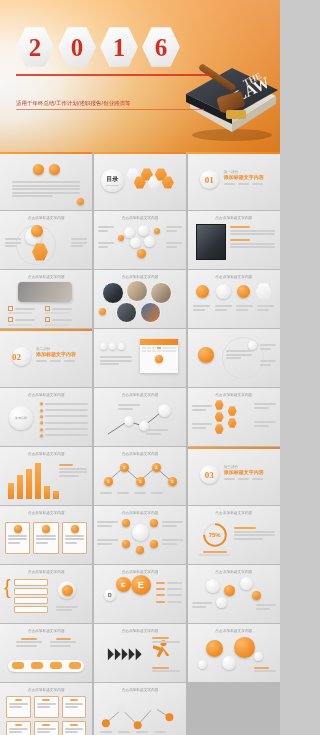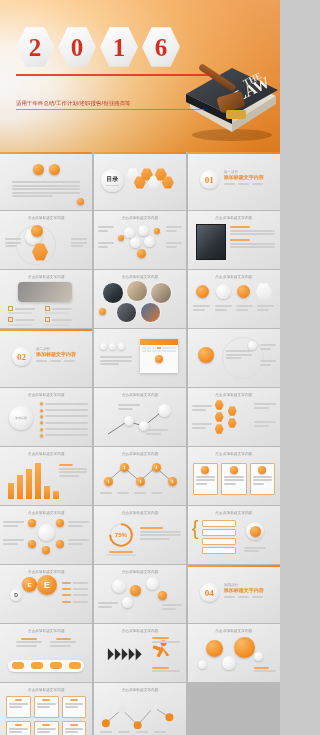--- a/index.html
+++ b/index.html
@@ -302,21 +302,21 @@
           <div class="ph-line" style="width:70%"></div>
         </div>
       <div style="position:absolute;left:69px;top:34px;width:17px">
           <div class="ph-line"></div>
           <div class="ph-line" style="width:70%"></div>
         </div>
     </div>
 
     <div class="slide">
       <div class="topbar"></div>
-      <div class="circle pearl" style="position:absolute;left:12px;top:18px;width:19px;height:19px;display:flex;align-items:center;justify-content:center">
+      <div class="circle pearl" style="position:absolute;left:12px;top:18px;width:19px;height:19px;display:flex;align-items:center;justify-content:flex-start">
         <span class="secnum">02</span>
       </div>
       <div style="position:absolute;left:36px;top:18px">
         <div class="sec-h">第二部分</div>
         <div class="sec-t">添加标题文字内容</div>
         <div style="display:flex;gap:3px;margin-top:2px">
           <div class="ph-line" style="width:11px"></div>
             <div class="ph-line" style="width:11px"></div>
             <div class="ph-line" style="width:11px"></div>
         </div>
@@ -490,20 +490,35 @@
           <span class="lbl">5</span>
         </div>
       <div style="position:absolute;left:6px;top:44px;display:flex;gap:5px">
         <div class="ph-line" style="width:12px"></div>
           <div class="ph-line" style="width:12px"></div>
         <div class="ph-line" style="width:12px"></div>
           <div class="ph-line" style="width:12px"></div>
       </div>
     </div>
 
+    <div class="slide">
+      <div class="topbar"></div>
+      <div class="circle pearl" style="position:absolute;left:12px;top:18px;width:19px;height:19px;display:flex;align-items:center;justify-content:center">
+        <span class="secnum">03</span>
+      </div>
+      <div style="position:absolute;left:36px;top:18px">
+        <div class="sec-h">第三部分</div>
+        <div class="sec-t">添加标题文字内容</div>
+        <div style="display:flex;gap:3px;margin-top:2px">
+          <div class="ph-line" style="width:11px"></div>
+            <div class="ph-line" style="width:11px"></div>
+            <div class="ph-line" style="width:11px"></div>
+        </div>
+      </div>
+    </div>
 
     <div class="slide">
       <div class="sl-title">点击添加标题文字内容</div>
       <div style="position:absolute;left:5px;top:16px;right:5px;display:flex;gap:3px">
         <div class="card" style="flex:1;height:26px;padding:2px">
           <div class="circle orb" style="width:8px;height:8px;margin:0 auto 2px"></div>
           <div class="ph-line"></div>
             <div class="ph-line"></div>
             <div class="ph-line" style="width:60%"></div>
         </div>
@@ -628,35 +643,20 @@
       <div style="position:absolute;left:4px;top:36px;width:20px">
           <div class="ph-line"></div>
           <div class="ph-line" style="width:70%"></div>
         </div>
       <div style="position:absolute;right:4px;top:38px;width:20px">
           <div class="ph-line"></div>
           <div class="ph-line" style="width:70%"></div>
         </div>
     </div>
 
-    <div class="slide">
-      <div class="topbar"></div>
-      <div class="circle pearl" style="position:absolute;left:12px;top:18px;width:19px;height:19px;display:flex;align-items:center;justify-content:center">
-        <span class="secnum">04</span>
-      </div>
-      <div style="position:absolute;left:36px;top:18px">
-        <div class="sec-h">第四部分</div>
-        <div class="sec-t">添加标题文字内容</div>
-        <div style="display:flex;gap:3px;margin-top:2px">
-          <div class="ph-line" style="width:11px"></div>
-            <div class="ph-line" style="width:11px"></div>
-            <div class="ph-line" style="width:11px"></div>
-        </div>
-      </div>
-    </div>
 
     <div class="slide">
       <div class="sl-title">点击添加标题文字内容</div>
       <div style="position:absolute;left:16px;top:14px;width:26px">
           <div class="ph-line or" style="width:60%;margin:0 auto"></div>
           <div class="ph-line"></div>
           <div class="ph-line" style="width:80%"></div>
         </div>
       <div style="position:absolute;right:16px;top:14px;width:26px">
           <div class="ph-line or" style="width:60%;margin:0 auto"></div>

